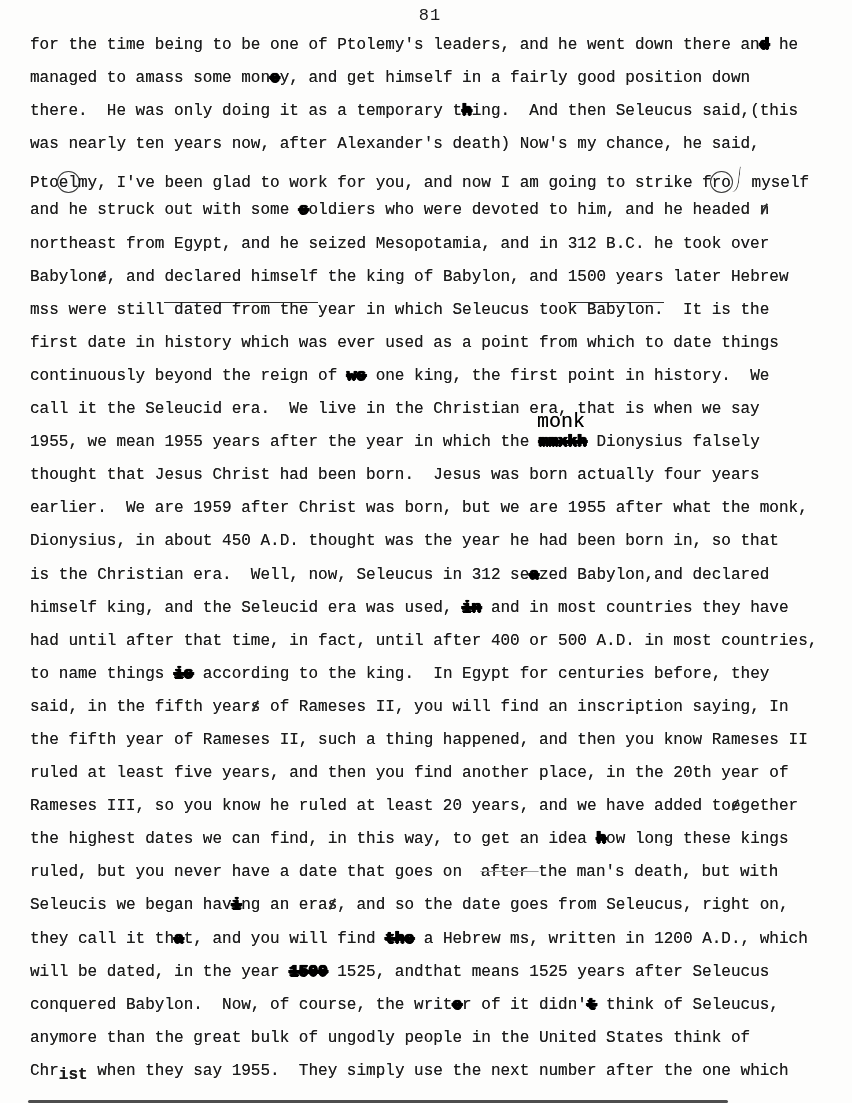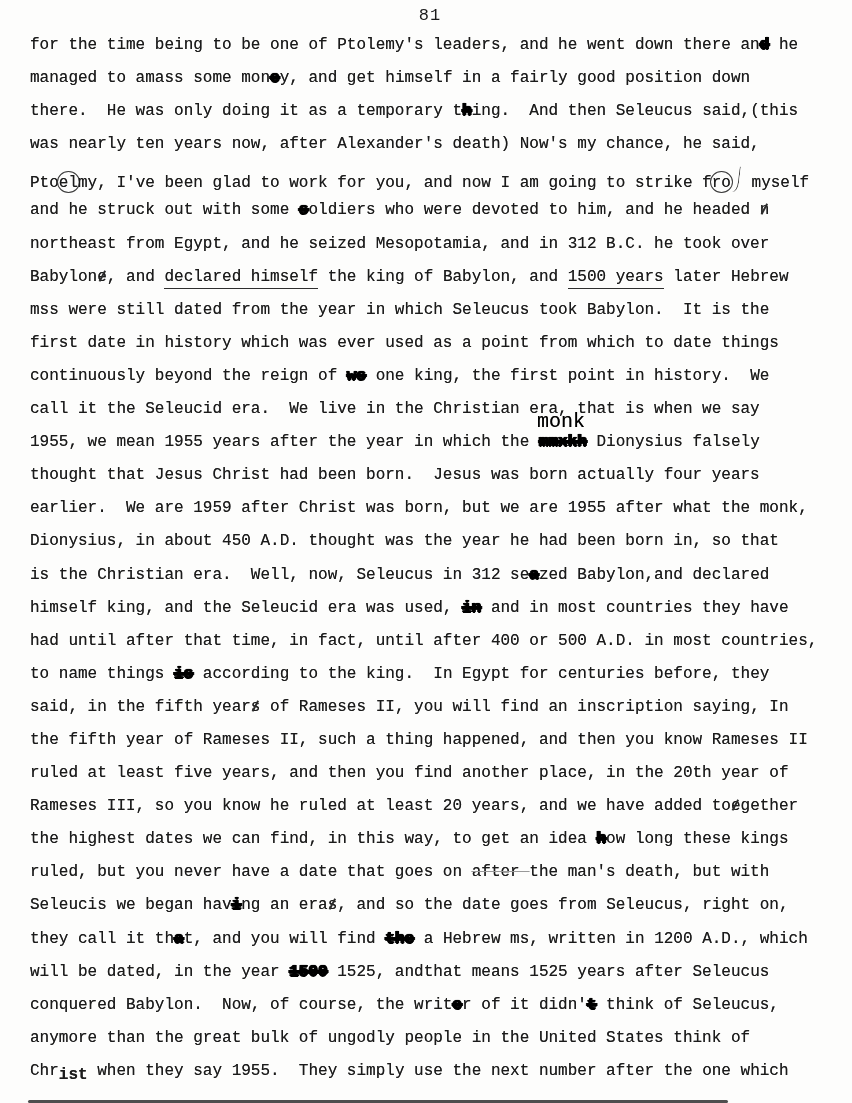--- a/index.html
+++ b/index.html
@@ -67,27 +67,28 @@
     height: 26px;
     border-right: 1.7px solid #3a3a3a;
     border-bottom-right-radius: 70% 40%;
     transform: rotate(7deg) translateY(5px);
     margin: 0 2px 0 1px;
     vertical-align: baseline;
   }
   
   .seg-hand-underline {
     border-bottom: 1.7px solid #2e2e2e;
-    padding-bottom: 2px;
+    padding-bottom: 16px;
   }
   
   .seg-lightstrike {
     text-decoration: line-through;
     text-decoration-color: #999;
     text-decoration-thickness: 1px;
+    margin-left: 9px;
   }
   
   .seg-low { position: relative; top: 4px; display: inline-block; font-weight: bold; }
   
   .seg-has-above { position: relative; }
   .above {
     position: absolute;
     left: -2px;
     top: -19px;
     font-size: 20px;

